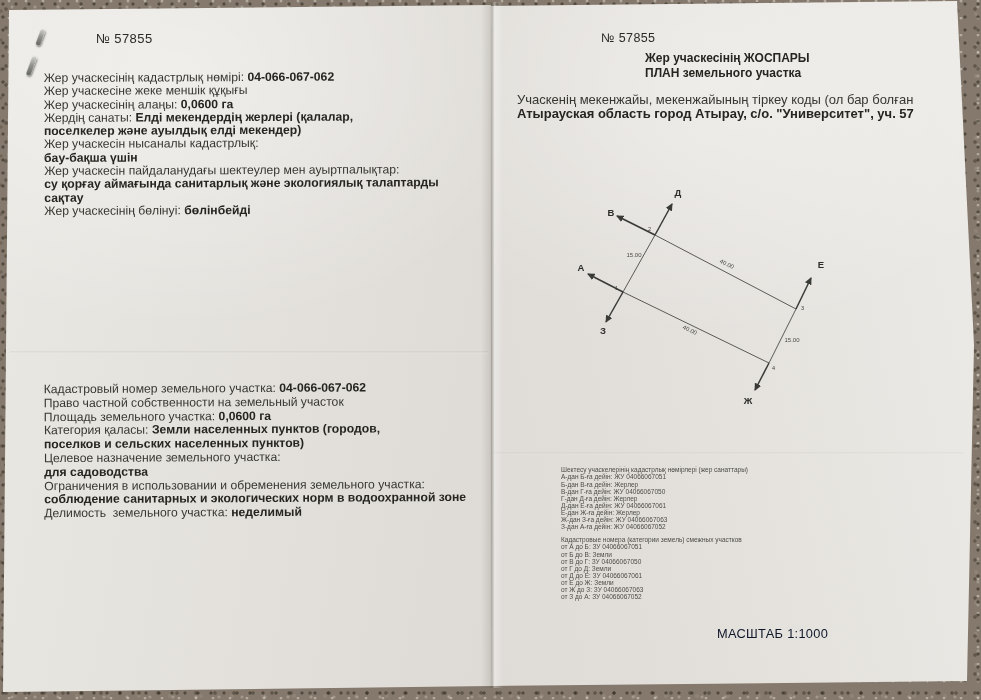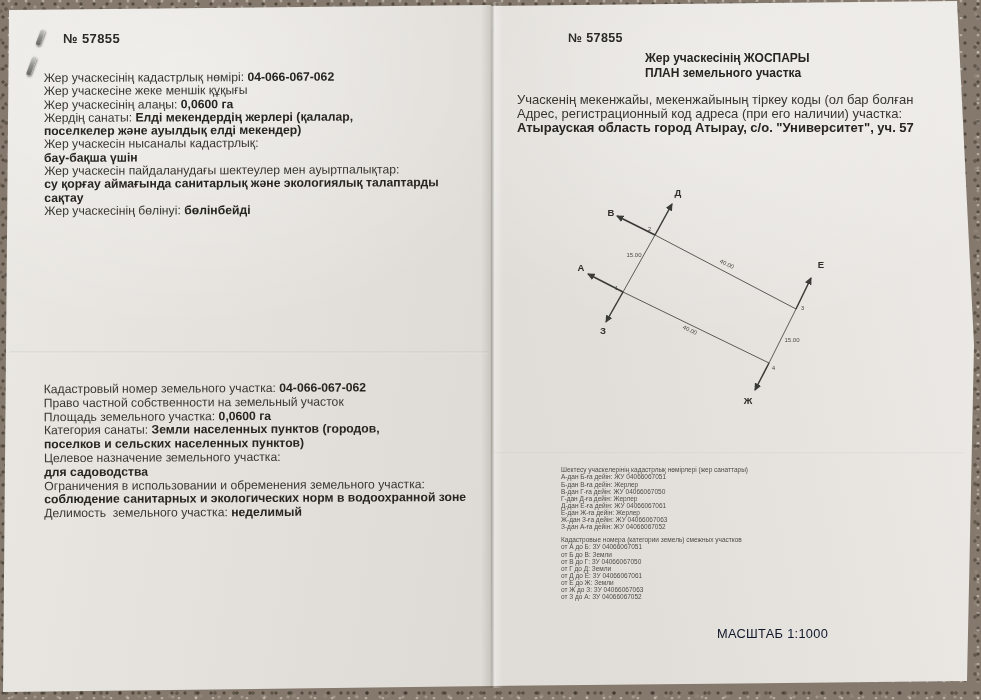--- a/index.html
+++ b/index.html
@@ -49,21 +49,21 @@
     background:linear-gradient(180deg,#cfcfcd 0%,#94948f 45%,#636360 100%);
     box-shadow:1px 1px 2px rgba(50,44,36,.55), inset 0 0 1px rgba(255,255,255,.7);
   }
   .staple-1{left:38px;top:29px;width:5px;height:17px;transform:rotate(20deg);}
   .staple-2{left:29px;top:56px;width:5px;height:20px;transform:rotate(14deg) skewX(-6deg);}
 
   .txt{position:absolute;color:#37362f;}
   .b{font-weight:bold;color:#26251f;}
   .line{white-space:pre-wrap;}
 
-  .docnum{font-weight:bold;font-size:13px;letter-spacing:.4px;color:#2b2a25;}
+  .docnum{font-weight:normal;font-size:13px;letter-spacing:.4px;color:#2b2a25;margin-left:33px;}
   .docnum-left{left:63px;top:31px;}
   .docnum-right{left:568px;top:31px;font-size:12.5px;}
 
   .kz-block{left:44px;top:71px;width:436px;font-size:12.2px;line-height:13.3px;transform:rotate(-.25deg);}
   .ru-block{left:44px;top:382px;width:448px;font-size:12.2px;line-height:13.8px;transform:rotate(-.3deg);}
 
   .title-block{left:645px;top:51px;width:250px;font-weight:bold;font-size:12px;line-height:15px;color:#26251f;}
   .address-block{left:517px;top:93px;width:450px;font-size:13px;line-height:14.2px;}
 
   .tinyblock{font-size:13px;line-height:14.3px;transform:scale(.5);transform-origin:0 0;width:560px;color:#4c4b45;}
@@ -99,39 +99,38 @@
   <div class="line"><span>Жер учаскесін пайдаланудағы шектеулер мен ауыртпалықтар:</span><span class="b"></span></div>
   <div class="line"><span></span><span class="b">су қорғау аймағында санитарлық және экологиялық талаптарды</span></div>
   <div class="line"><span></span><span class="b">сақтау</span></div>
   <div class="line"><span>Жер учаскесінің бөлінуі: </span><span class="b">бөлінбейді</span></div>
 </div>
 
 <div class="txt ru-block">
   <div class="line"><span>Кадастровый номер земельного участка: </span><span class="b">04-066-067-062</span></div>
   <div class="line"><span>Право частной собственности на земельный участок</span><span class="b"></span></div>
   <div class="line"><span>Площадь земельного участка: </span><span class="b">0,0600 га</span></div>
-  <div class="line"><span>Категория санаты: </span><span class="b">Земли населенных пунктов (городов,</span></div>
+  <div class="line"><span>Категория қаласы: </span><span class="b">Земли населенных пунктов (городов,</span></div>
   <div class="line"><span></span><span class="b">поселков и сельских населенных пунктов)</span></div>
   <div class="line"><span>Целевое назначение земельного участка:</span><span class="b"></span></div>
   <div class="line"><span></span><span class="b">для садоводства</span></div>
   <div class="line"><span>Ограничения в использовании и обременения земельного участка:</span><span class="b"></span></div>
   <div class="line"><span></span><span class="b">соблюдение санитарных и экологических норм в водоохранной зоне</span></div>
   <div class="line"><span>Делимость  земельного участка: </span><span class="b">неделимый</span></div>
 </div>
 
 <div class="txt docnum docnum-right">№ 57855</div>
 
 <div class="txt title-block">
   <div class="line">Жер учаскесінің ЖОСПАРЫ</div>
   <div class="line">ПЛАН земельного участка</div>
 </div>
 
 <div class="txt address-block">
   <div class="line"><span>Учаскенің мекенжайы, мекенжайының тіркеу коды (ол бар болған</span><span class="b"></span></div>
-  <div class="line"><span>Адрес, регистрационный код адреса (при его наличии) участка:</span><span class="b"></span></div>
   <div class="line"><span></span><span class="b">Атырауская область город Атырау, с/о. "Университет", уч. 57</span></div>
 </div>
 
 <svg class="plan-svg" viewBox="548 168 340 250">
   <defs>
     <marker id="arrow" markerUnits="userSpaceOnUse" markerWidth="8" markerHeight="7" refX="6.5" refY="3.5" orient="auto">
       <path d="M0,0 L7.5,3.5 L0,7 Z" fill="#3a3a36"></path>
     </marker>
   </defs>
   <polygon points="623,292 655,235 796,309 769,363" fill="none" stroke="#4b4a44" stroke-width="0.9"></polygon>

